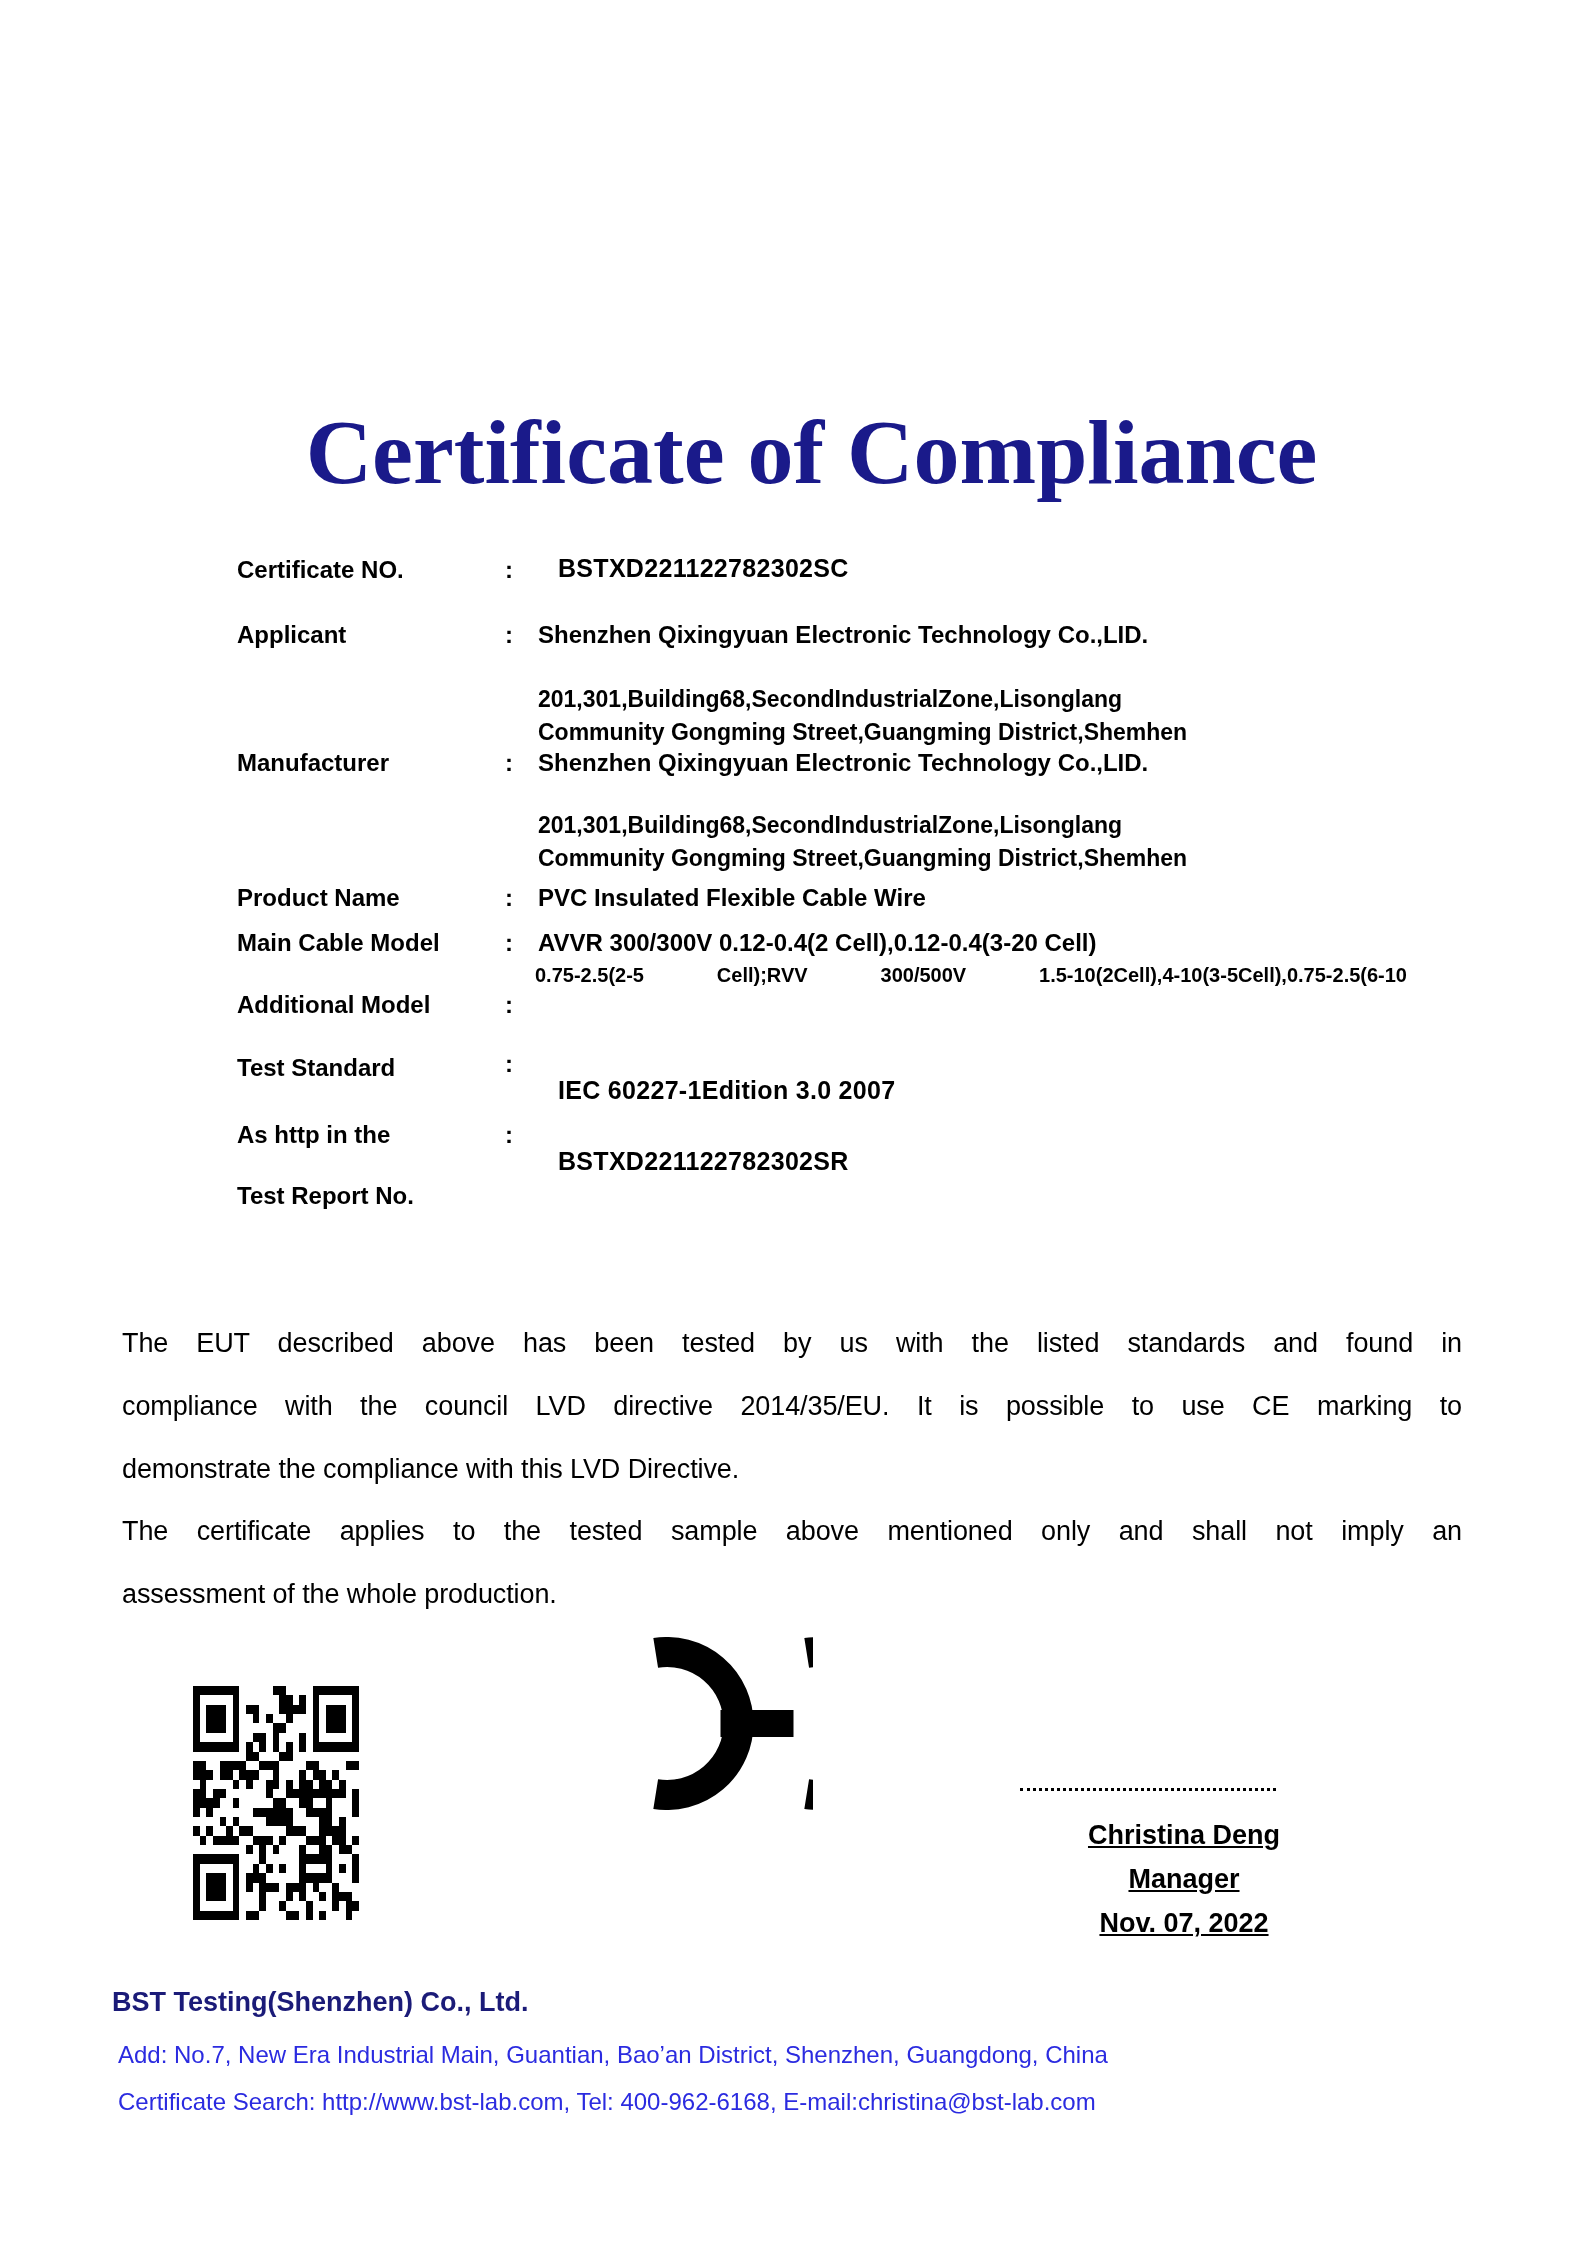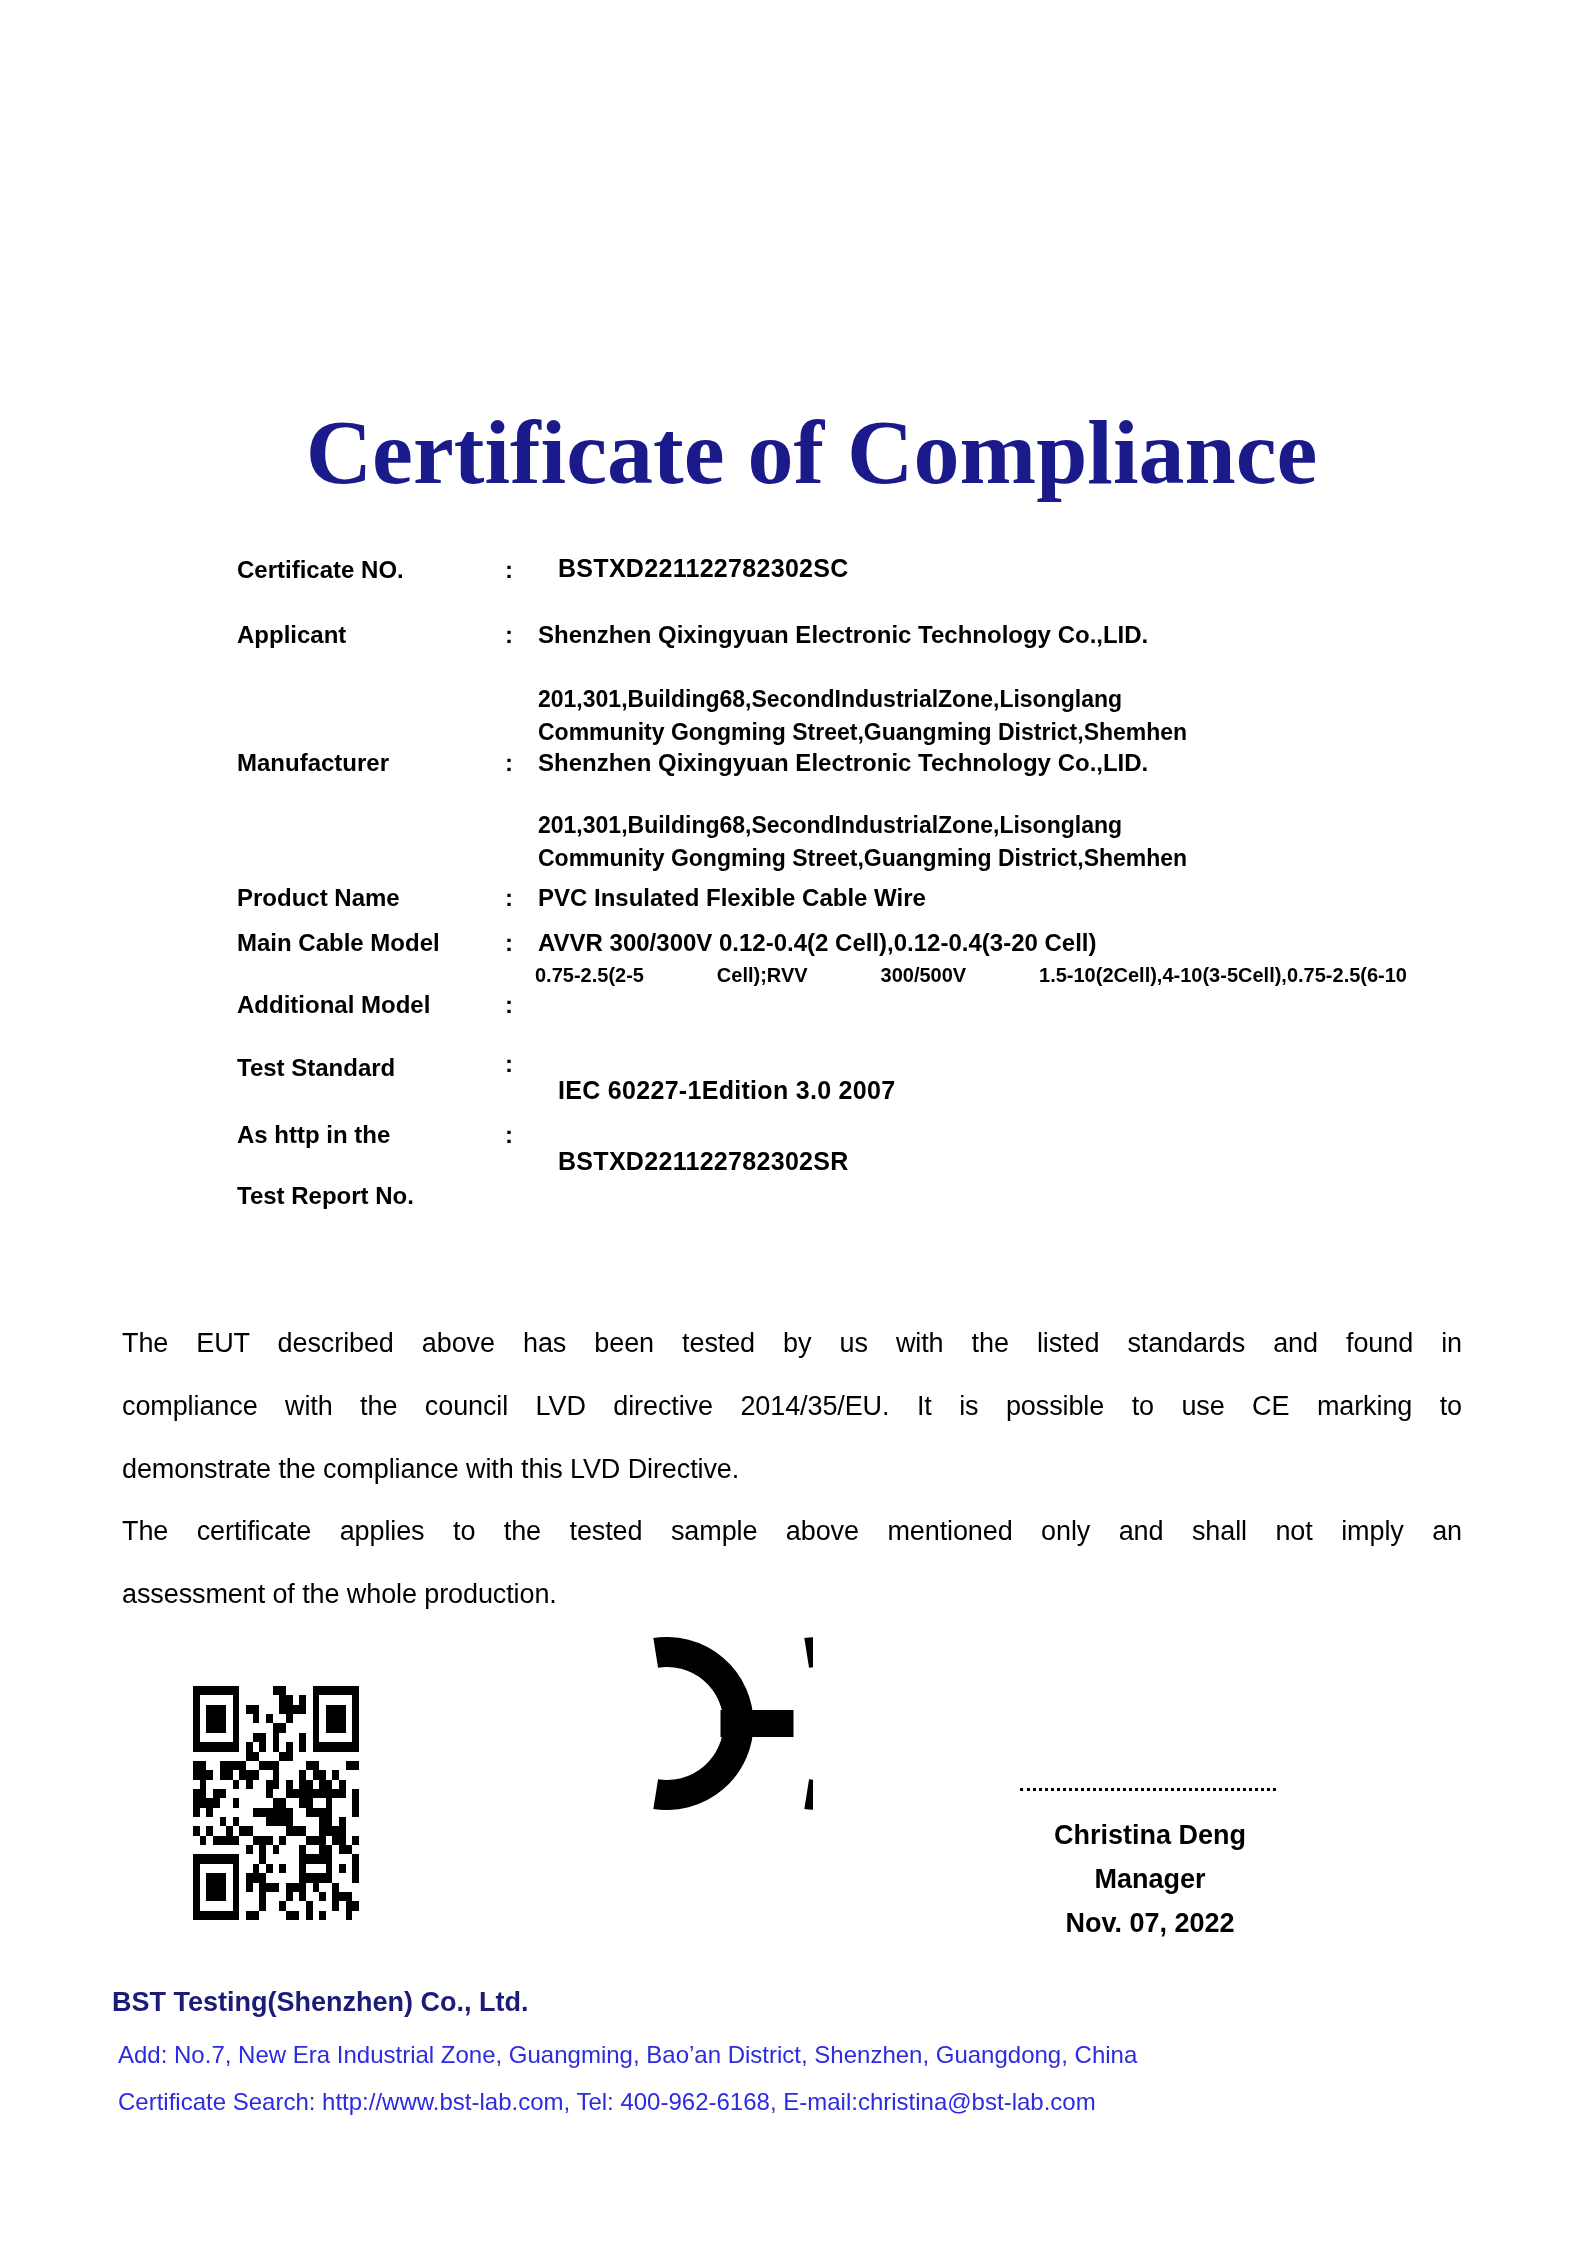--- a/index.html
+++ b/index.html
@@ -104,23 +104,23 @@
       </svg>
   </div>
 
   <svg class="abs" style="left:558px;top:1637px;" width="255" height="173" viewBox="0 0 255 173">
     <path d="M 97.7 157.1 A 71.5 71.5 0 1 0 97.7 15.9" fill="none" stroke="#000" stroke-width="30" stroke-linecap="butt"></path>
     <path d="M 248.7 157.1 A 71.5 71.5 0 1 0 248.7 15.9" fill="none" stroke="#000" stroke-width="30" stroke-linecap="butt"></path>
     <rect x="162.5" y="73" width="73" height="27" fill="#000"></rect>
   </svg>
 
   <div class="abs sig-line" style="left:1020px;top:1788px;"></div>
-  <div class="abs sig-block" style="left:990px;top:1813px;">
+  <div class="abs sig-block" style="left:1024px;top:1813px;text-decoration:underline;">
     <div>Christina Deng</div>
     <div>Manager</div>
     <div>Nov. 07, 2022</div>
   </div>
 
   <div class="abs footer-company" style="left:112px;top:1986px;">BST Testing(Shenzhen) Co., Ltd.</div>
-  <div class="abs footer-line" style="left:118px;top:2040px;">Add: No.7, New Era Industrial Zone, Guangming, Bao’an District, Shenzhen, Guangdong, China</div>
+  <div class="abs footer-line" style="left:118px;top:2040px;">Add: No.7, New Era Industrial Main, Guantian, Bao’an District, Shenzhen, Guangdong, China</div>
   <div class="abs footer-line" style="left:118px;top:2087px;">Certificate Search: http://www.bst-lab.com, Tel: 400-962-6168, E-mail:christina@bst-lab.com</div>
 
 </div>
 
 </body></html>

